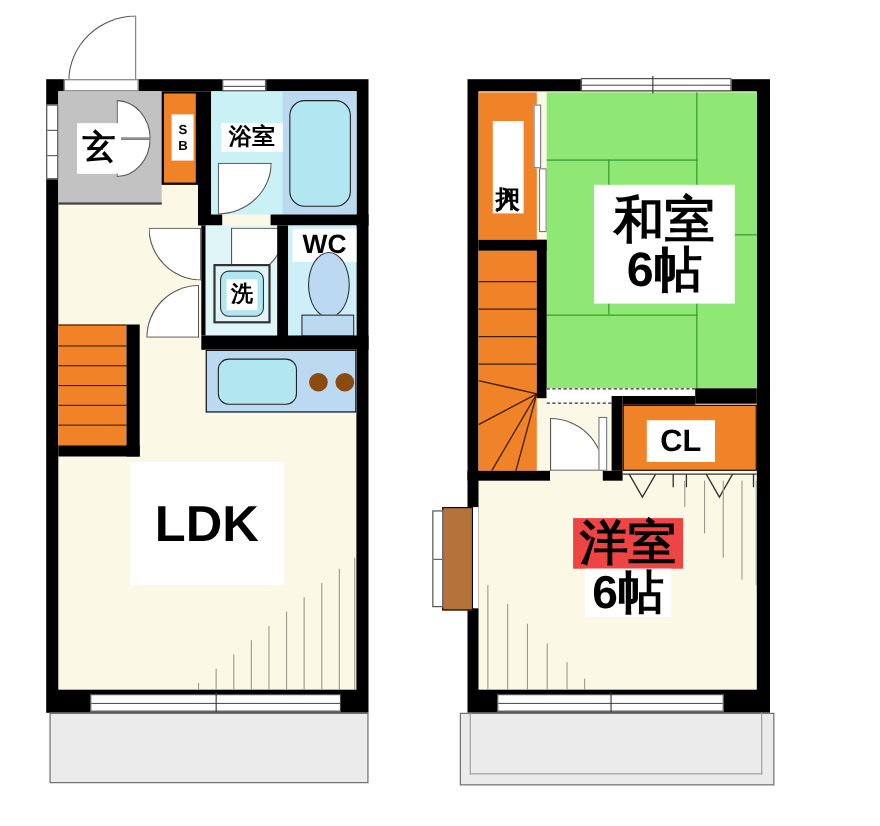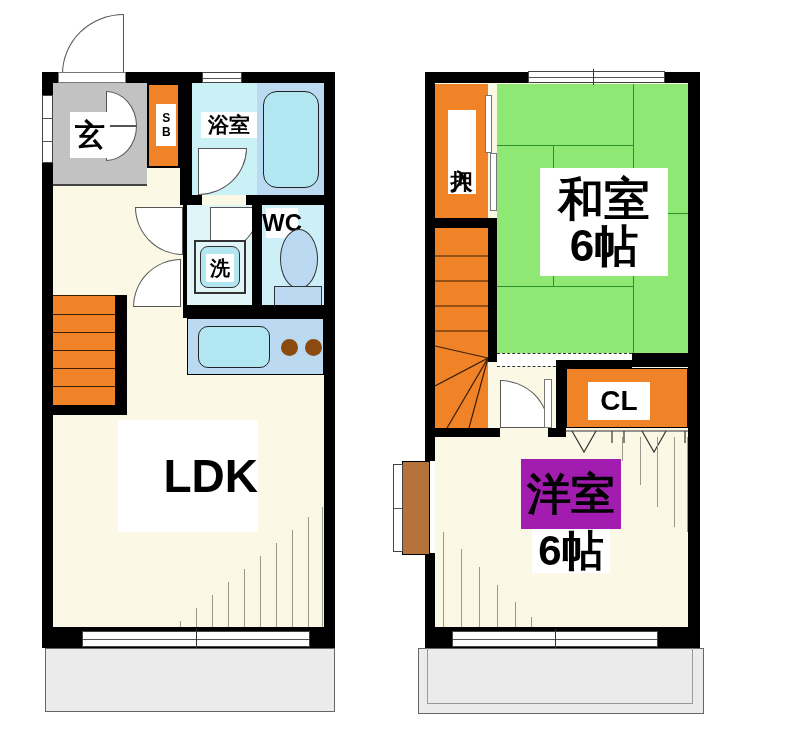--- a/index.html
+++ b/index.html
@@ -69,42 +69,42 @@
   <div class="arc" style="left:210px;top:207px;width:50px;height:48px;border-radius:0 0 100% 0;"></div>
   <div class="fixture" style="left:194px;top:240px;width:52px;height:54px;background:var(--washroom-cyan);border:2px solid #333;"></div>
   <div class="fixture" style="left:200px;top:246px;width:40px;height:42px;background:var(--sink-cyan);border:1.5px solid #333;border-radius:8px;"></div>
   <div class="label" style="left:206px;top:254px;width:28px;height:28px;font-size:20px;">洗</div>
 
   <div class="arc" style="left:135px;top:207px;width:48px;height:48px;border-radius:0 0 0 100%;"></div>
   <div class="arc" style="left:133px;top:259px;width:48px;height:48px;border-radius:100% 0 0 0;"></div>
 
   <div class="wall" style="left:252px;top:205px;width:10px;height:107px;"></div>
   <div class="room" style="left:262px;top:205px;width:62px;height:107px;background:var(--wc-cyan);"></div>
-  <div class="label" style="left:266px;top:208px;width:32px;height:30px;font-size:24px;">WC</div>
+  <div class="label" style="left:266px;top:208px;width:58px;height:30px;font-size:24px;">WC</div>
   <div class="fixture" style="left:280px;top:229px;width:38px;height:60px;background:var(--fixture-blue);border:1px solid #333;border-radius:50%;"></div>
   <div class="fixture" style="left:274px;top:286px;width:48px;height:20px;background:var(--fixture-blue);border:1px solid #333;"></div>
 
   <div class="wall" style="left:183px;top:305px;width:152px;height:13px;"></div>
 
   <div class="fixture" style="left:187px;top:318px;width:137px;height:57px;background:var(--fixture-blue);border:1px solid #000;"></div>
   <div class="fixture" style="left:198px;top:326px;width:72px;height:42px;background:var(--sink-cyan);border:1.5px solid #222;border-radius:10px;"></div>
   <div class="fixture" style="left:281px;top:339px;width:17px;height:17px;background:var(--burner-brown);border-radius:50%;"></div>
   <div class="fixture" style="left:305px;top:339px;width:17px;height:17px;background:var(--burner-brown);border-radius:50%;"></div>
 
   <div class="room" style="left:53px;top:295px;width:62px;height:110px;background:var(--stairs-orange);border-top:1px solid #3c1e00;">
     <div class="steps-line" style="left:0;top:18px;width:62px;"></div>
     <div class="steps-line" style="left:0;top:36px;width:62px;"></div>
     <div class="steps-line" style="left:0;top:54px;width:62px;"></div>
     <div class="steps-line" style="left:0;top:72px;width:62px;"></div>
     <div class="steps-line" style="left:0;top:90px;width:62px;"></div>
   </div>
   <div class="wall" style="left:115px;top:295px;width:12px;height:120px;"></div>
   <div class="wall" style="left:53px;top:405px;width:74px;height:10px;"></div>
 
-  <div class="label" style="left:118px;top:420px;width:140px;height:112px;font-size:46px;flex-direction:column;align-items:flex-end;">
+  <div class="label" style="left:118px;top:420px;width:140px;height:112px;font-size:46px;flex-direction:column;">
     <div>LDK</div>
   </div>
 
   <div class="fan" style="left:180px;top:621px;height:6px;"></div>
   <div class="fan" style="left:196px;top:608px;height:19px;"></div>
   <div class="fan" style="left:212px;top:595px;height:32px;"></div>
   <div class="fan" style="left:228px;top:582px;height:45px;"></div>
   <div class="fan" style="left:244px;top:569px;height:58px;"></div>
   <div class="fan" style="left:260px;top:556px;height:71px;"></div>
   <div class="fan" style="left:276px;top:543px;height:84px;"></div>
@@ -179,21 +179,21 @@
       <line x1="0" y1="1" x2="122" y2="1"></line>
       <polyline points="6,1 18,22 30,1"></polyline>
       <polyline points="76,1 88,22 100,1"></polyline>
       <line x1="46" y1="1" x2="46" y2="13"></line>
       <line x1="58" y1="1" x2="58" y2="13"></line>
       <line x1="119" y1="1" x2="119" y2="13"></line>
     </g>
   </svg>
 
   <div class="label" style="left:500px;top:460px;width:142px;height:112px;font-size:44px;flex-direction:column;background:transparent;">
-    <div style="background:#a21caf;padding:12px 6px;">洋室</div>
+    <div style="background:#ef4444;padding:0 6px;">洋室</div>
     <div style="background:#fff;padding:0 6px;font-size:42px;">6帖</div>
   </div>
 
   <div class="abs" style="left:425px;top:461px;width:10px;height:92px;background:#fff;"></div>
   <div class="fixture" style="left:402px;top:461px;width:28px;height:94px;background:var(--bay-window-brown);border:1px solid #000;"></div>
   <div class="win" style="left:393px;top:464px;width:10px;height:88px;">
       <div class="mid-h"></div>
     </div>
 
   <div class="fan" style="left:443px;top:532px;height:95px;"></div>

